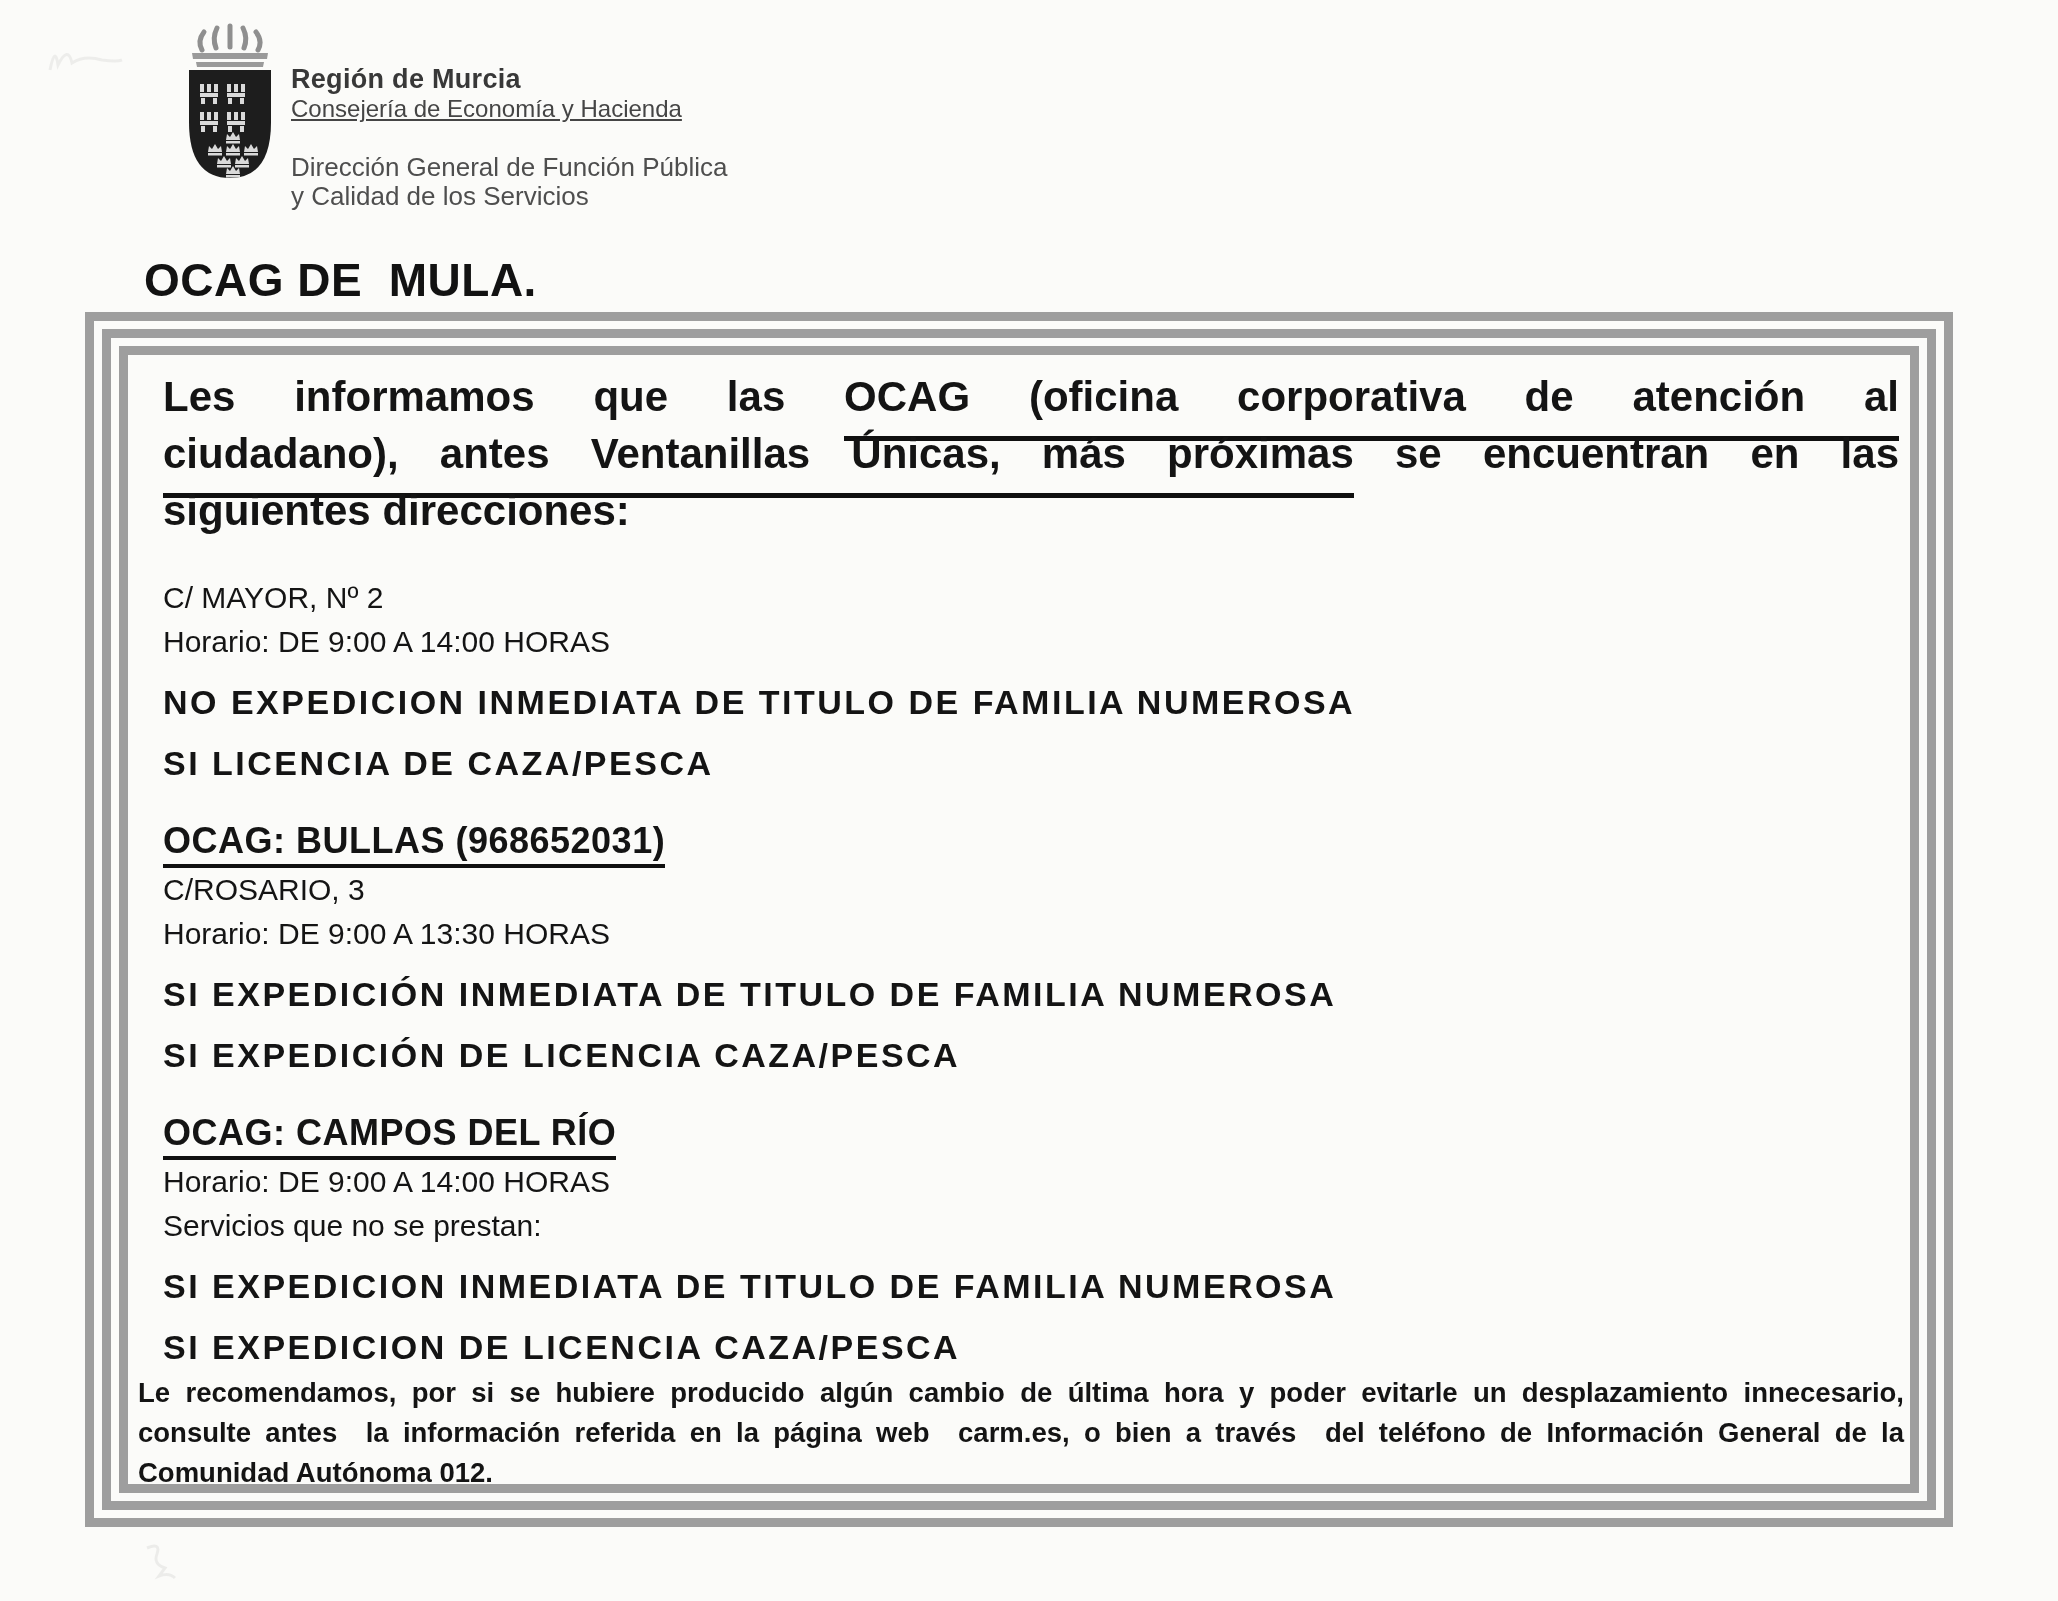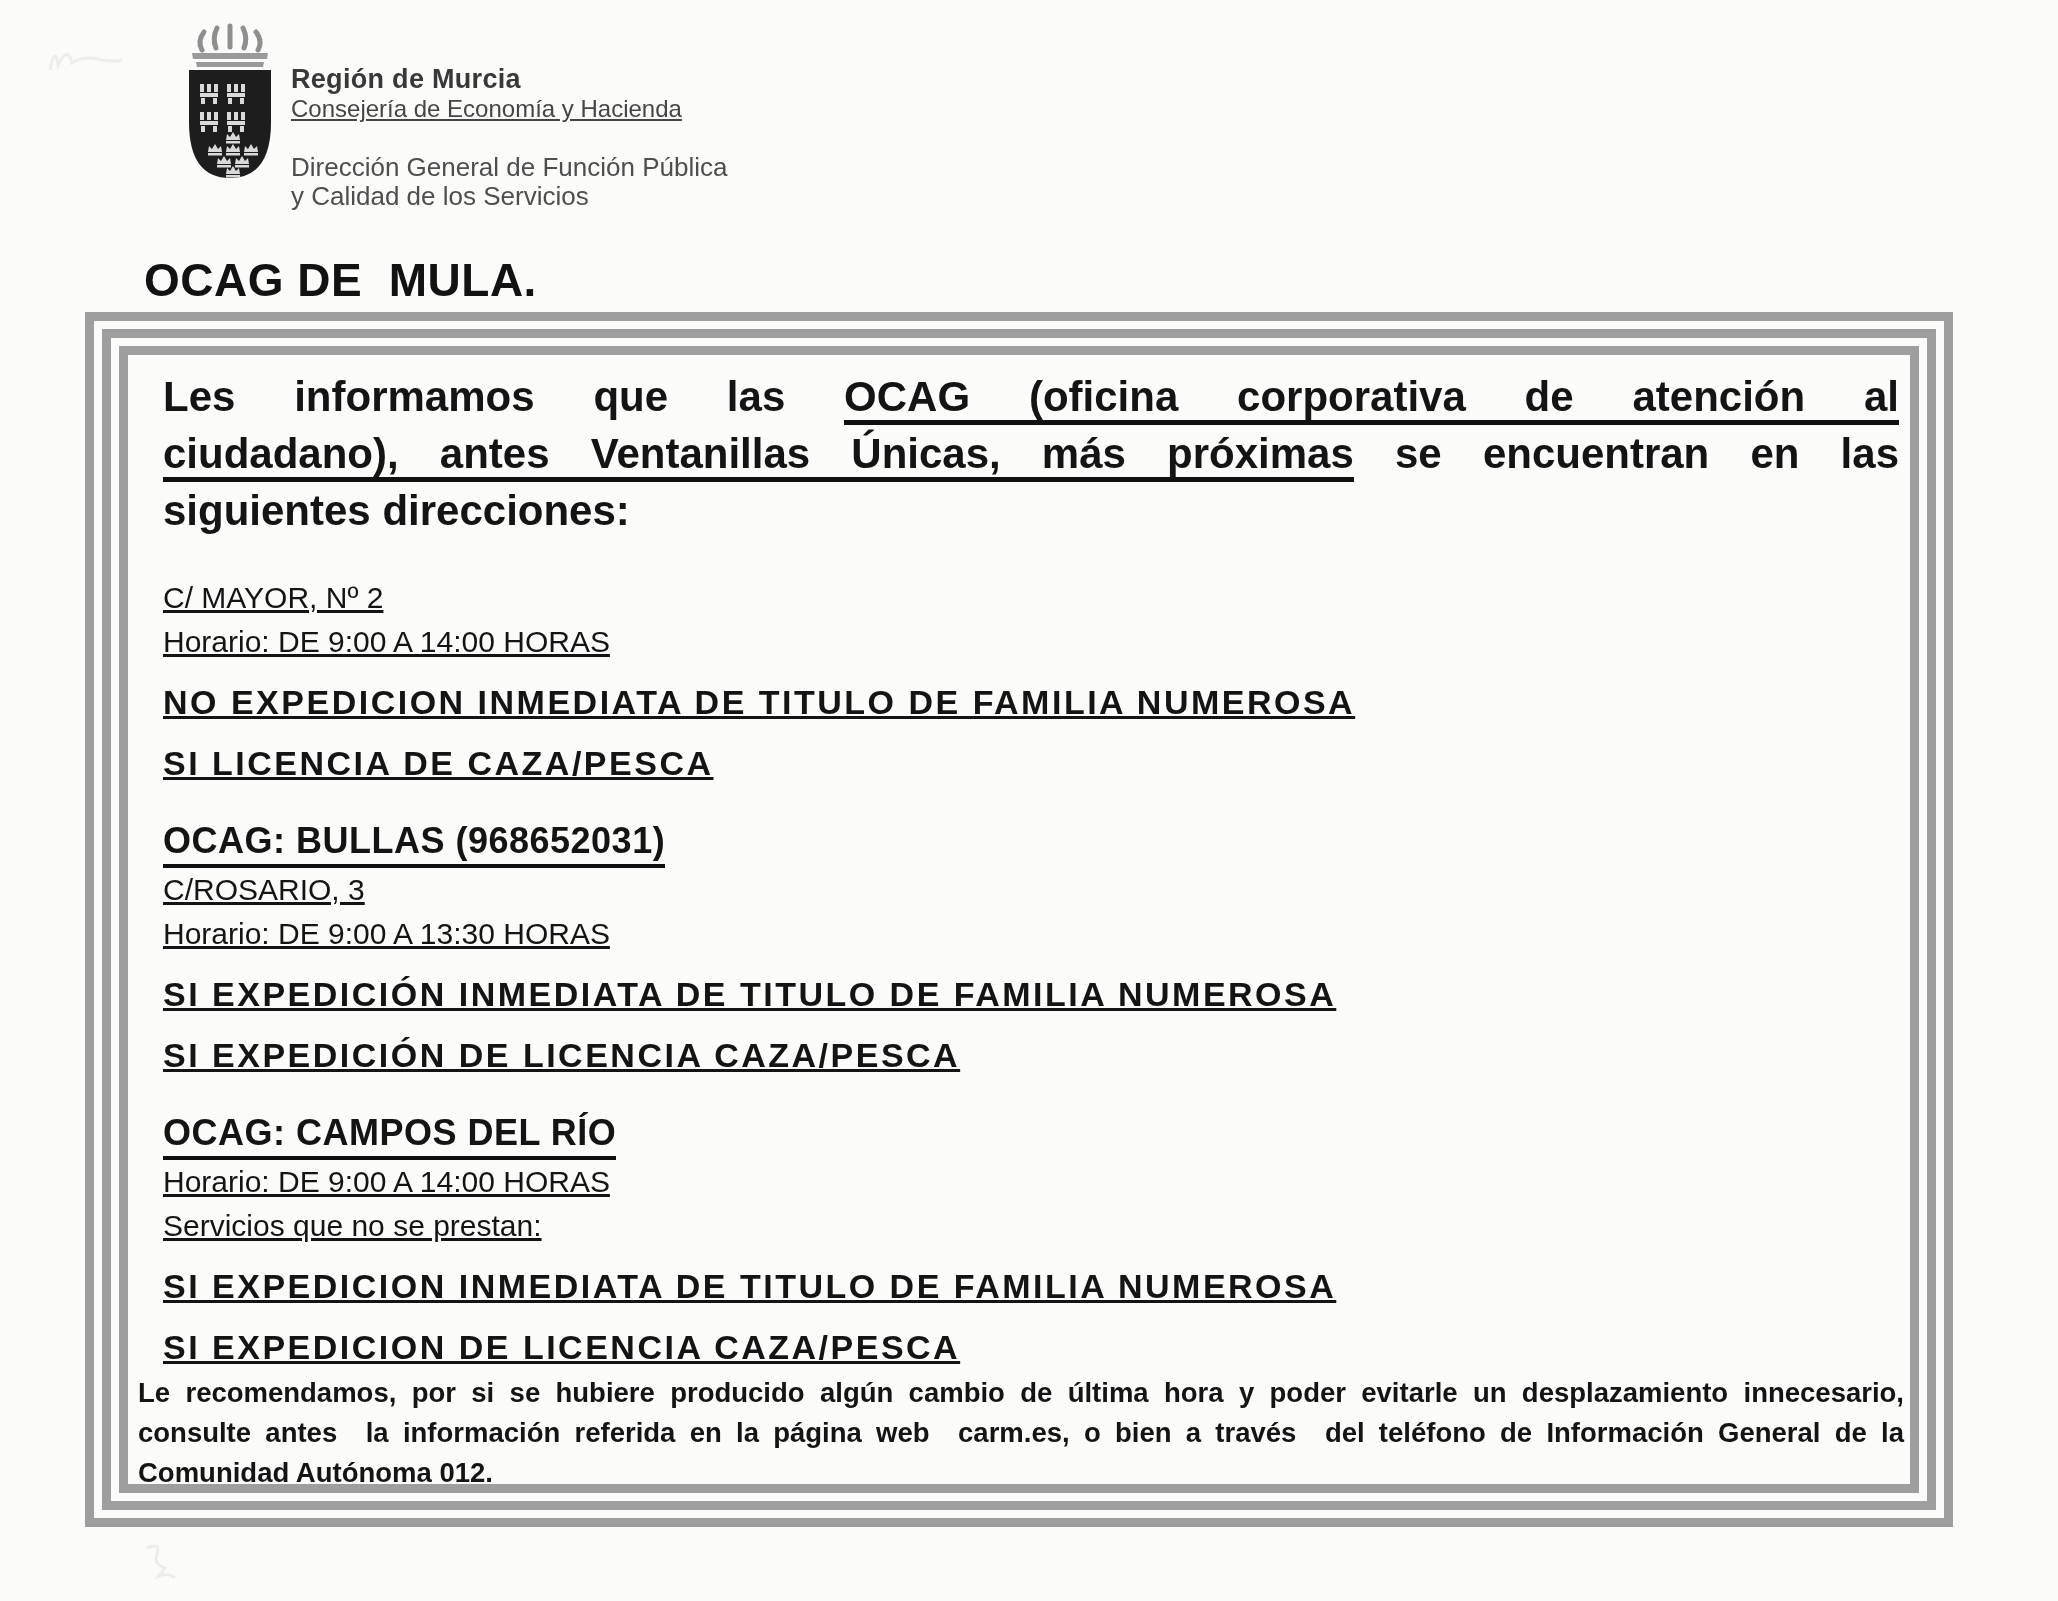--- a/index.html
+++ b/index.html
@@ -51,32 +51,32 @@
     overflow:hidden;
   }
 
   
   .intro{margin-left:25px;margin-right:5px;}
   .intro-line{
     font-size:42px;font-weight:bold;line-height:57px;
     color:var(--ink);
   }
   .intro-line.justify{text-align:justify;text-align-last:justify;}
-  .u{border-bottom:5px solid #101010;padding-bottom:0;}
+  .u{border-bottom:5px solid #101010;padding-bottom:16px;}
 
   
   .offices{margin-left:25px;margin-right:20px;}
   .office{margin-top:35px;}
   .office:first-child{margin-top:37px;}
   .office-title{
     margin:0 0 7px 0;font-size:36px;font-weight:bold;
     line-height:40px;letter-spacing:.5px;
   }
   .office-title .u2{border-bottom:4px solid #101010;padding-bottom:3px;}
-  .office-line{font-size:30px;line-height:44px;font-weight:normal;text-decoration:underline;}
+  .office-line{font-size:30px;line-height:44px;font-weight:normal;}
   .office-line.bold{font-size:34px;line-height:45px;font-weight:bold;letter-spacing:2.5px;margin-top:16px;}
 
   
   .box-footer{margin-top:3px;}
   .footer-line{
     font-size:27.5px;font-weight:bold;line-height:40px;
     white-space:pre;color:var(--ink);
   }
   .footer-line.justify{text-align:justify;text-align-last:justify;white-space:pre-wrap;}
 

